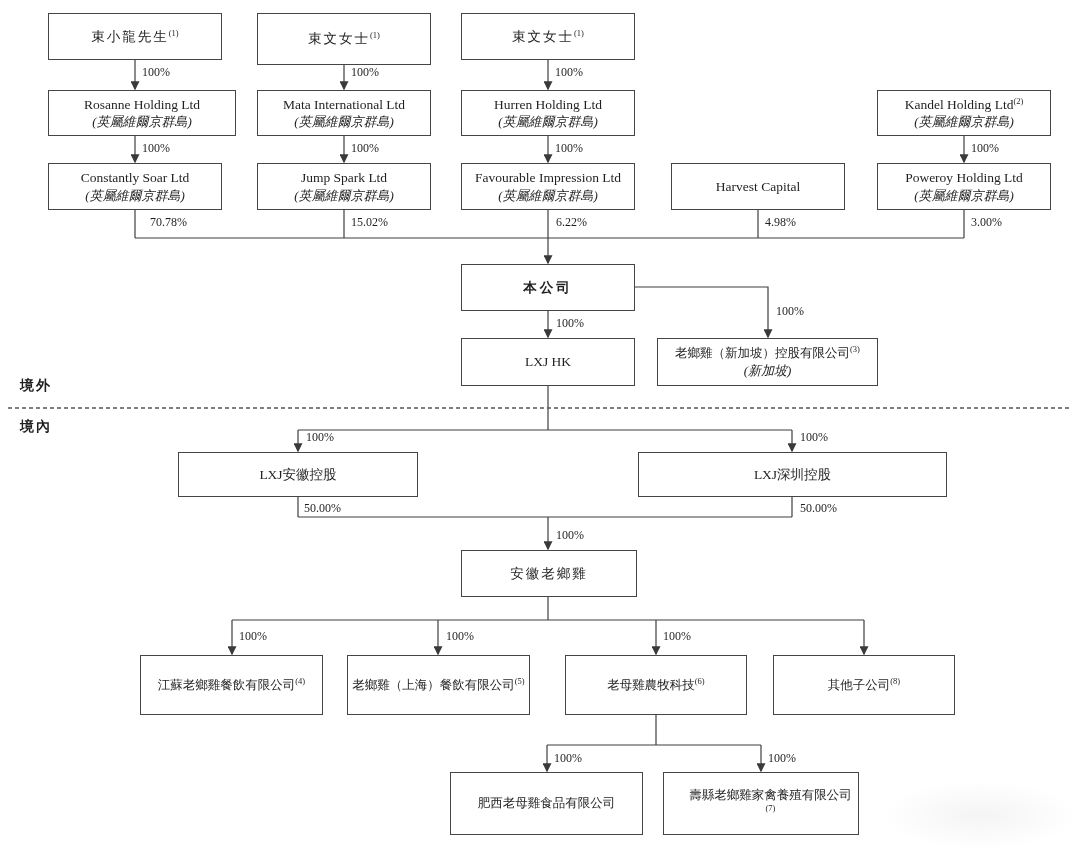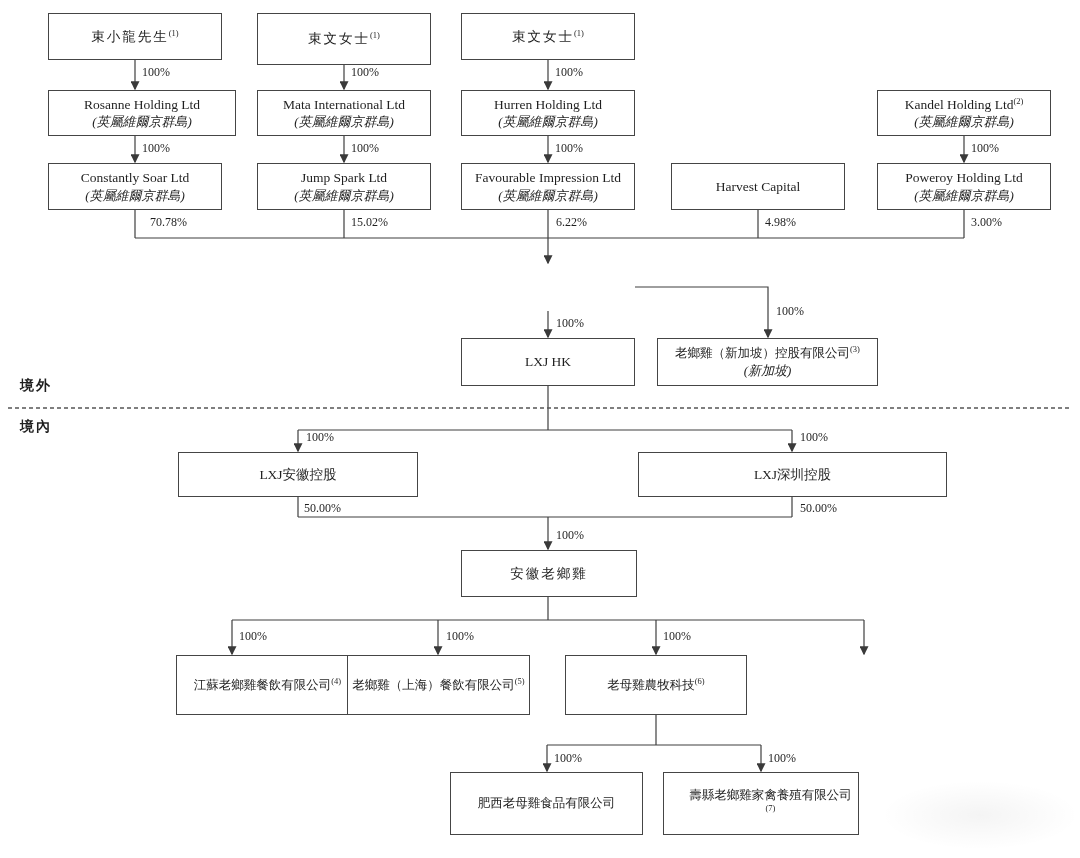--- a/index.html
+++ b/index.html
@@ -153,47 +153,53 @@
     <div class="jur">(英屬維爾京群島)</div>
   </div>
   <div class="box" style="left:671px;top:163px;width:174px;height:47px;">
     <div><span class="nm">Harvest Capital</span></div>
   </div>
   <div class="box" style="left:877px;top:163px;width:174px;height:47px;">
     <div><span class="nm">Poweroy Holding Ltd</span></div>
     <div class="jur">(英屬維爾京群島)</div>
   </div>
 
+  <div class="box bold" style="left:461px;top:264px;width:174px;height:47px;">
+    <div><span class="nm">本公司</span></div>
+  </div>
   <div class="box" style="left:461px;top:338px;width:174px;height:48px;">
     <div><span class="nm">LXJ HK</span></div>
   </div>
   <div class="box" style="left:657px;top:338px;width:221px;height:48px;font-size:12.5px;">
     <div><span class="nm">老鄉雞（新加坡）控股有限公司</span><sup>(3)</sup></div>
     <div class="jur">(新加坡)</div>
   </div>
 
   <div class="box" style="left:638px;top:452px;width:309px;height:45px;">
     <div><span class="nm">LXJ深圳控股</span></div>
   </div>
   <div class="box" style="left:178px;top:452px;width:240px;height:45px;">
     <div><span class="nm">LXJ安徽控股</span></div>
   </div>
 
   <div class="box cjk" style="left:461px;top:550px;width:176px;height:47px;">
     <div><span class="nm">安徽老鄉雞</span></div>
   </div>
 
-  <div class="box" style="left:140px;top:655px;width:183px;height:60px;font-size:12.5px;margin-left:36px;">
+  <div class="box" style="left:140px;top:655px;width:183px;height:60px;font-size:12.5px;">
     <div><span class="nm">江蘇老鄉雞餐飲有限公司</span><sup>(4)</sup></div>
   </div>
   <div class="box" style="left:347px;top:655px;width:183px;height:60px;font-size:12.5px;">
     <div><span class="nm">老鄉雞（上海）餐飲有限公司</span><sup>(5)</sup></div>
   </div>
   <div class="box" style="left:565px;top:655px;width:182px;height:60px;font-size:12.5px;">
     <div><span class="nm">老母雞農牧科技</span><sup>(6)</sup></div>
+  </div>
+  <div class="box" style="left:773px;top:655px;width:182px;height:60px;font-size:12.5px;">
+    <div><span class="nm">其他子公司</span><sup>(8)</sup></div>
   </div>
 
   <div class="box" style="left:450px;top:772px;width:193px;height:63px;font-size:12.5px;">
     <div><span class="nm">肥西老母雞食品有限公司</span></div>
   </div>
   <div class="box" style="left:663px;top:772px;width:196px;height:63px;font-size:12.5px;padding-left:23px;">
     <div><span class="nm">壽縣老鄉雞家禽養殖有限公司</span><sup>(7)</sup></div>
   </div>
 
   <span class="pct" style="left:142px;top:65px;">100%</span>

